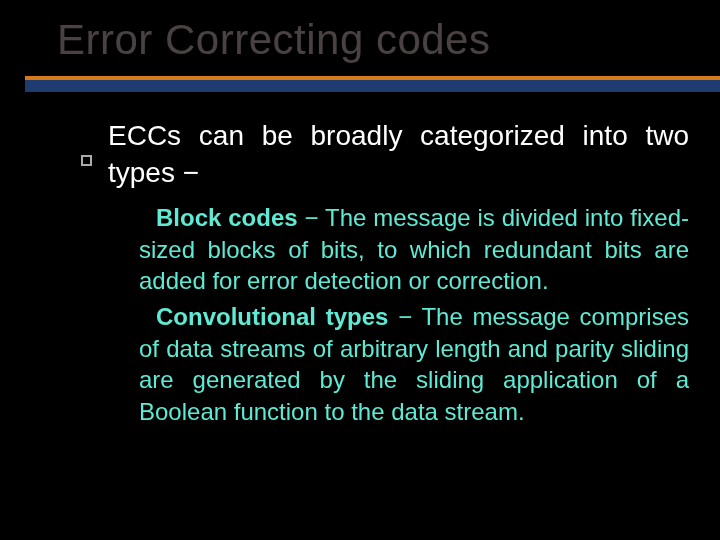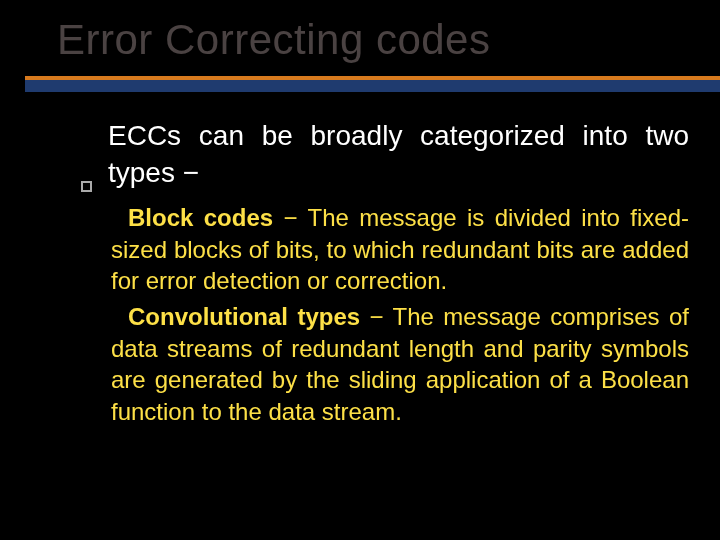--- a/index.html
+++ b/index.html
@@ -35,21 +35,21 @@
   }
   .rule-blue{
     width:100%;height:12px;background:#1f3b6f;
   }
   .content{
     padding:26px 56px 0 56px;
     color:#fff;
   }
   .lvl1{
     display:flex;
-    align-items:flex-end;
+    align-items:center;
     margin-bottom:10px;
   }
   .bullet-sq{
     display:inline-block;
     width:11px;height:11px;
     border:2px solid #aaa;
     box-sizing:border-box;
     margin-top:11px;
     margin-right:16px;
     flex:0 0 auto;
@@ -60,22 +60,23 @@
     text-align:justify;
     flex:1 1 auto;
   }
   .lvl2-wrap{
     padding-left:30px;
   }
   .lvl2{
     font-size:24px;
     line-height:1.32;
     text-align:justify;
-    color:#fde047;
+    color:#5eead4;
     margin-bottom:4px;
+    margin-left:28px;
   }
   .lvl2 .bullet-sq2{
     display:inline-block;
     width:11px;height:11px;
     background:#000;
     border:1px solid #000;
     vertical-align:baseline;
     margin-right:4px;
     position:relative;
     top:-2px;
@@ -103,20 +104,20 @@
       <div class="lvl1-text">ECCs can be broadly categorized into two types −</div>
     </div>
 
     <div class="lvl2-wrap">
 
       <div class="lvl2">
         <span class="bullet-sq2"></span><span class="bold">Block codes</span><span> − The message is divided into fixed-sized blocks of bits, to which redundant bits are added for error detection or correction.</span>
       </div>
 
       <div class="lvl2">
-        <span class="bullet-sq2"></span><span class="bold">Convolutional types</span><span> − The message comprises of data streams of redundant length and parity symbols are generated by the sliding application of a Boolean function to the data stream.</span>
+        <span class="bullet-sq2"></span><span class="bold">Convolutional types</span><span> − The message comprises of data streams of arbitrary length and parity sliding are generated by the sliding application of a Boolean function to the data stream.</span>
       </div>
 
     </div>
 
   </div>
 
 </div>
 
 </body></html>

